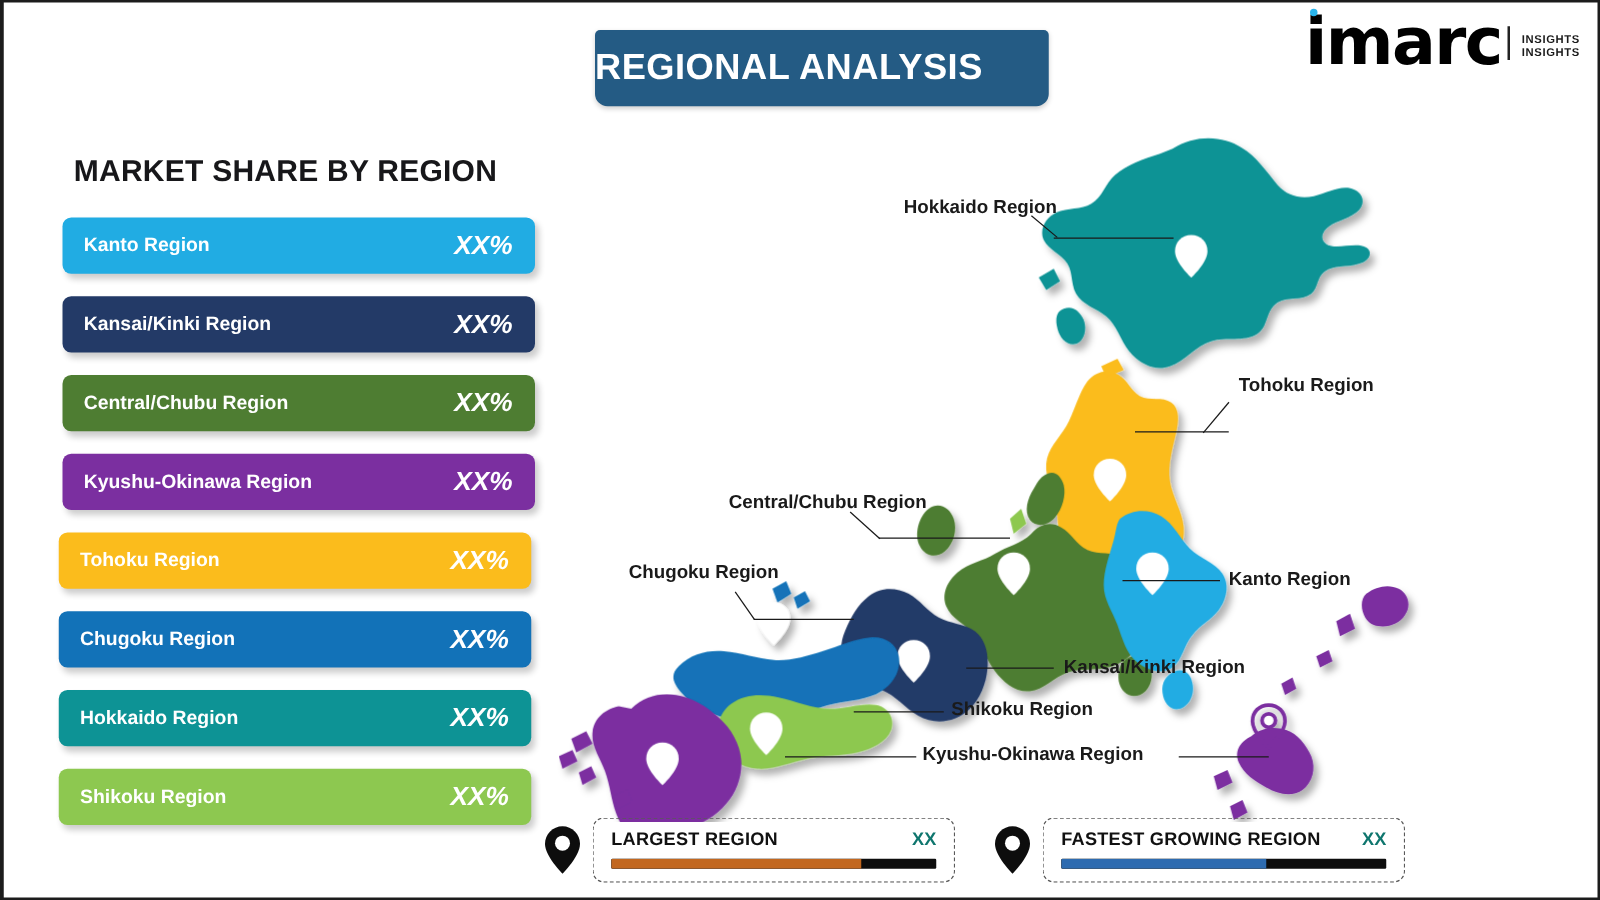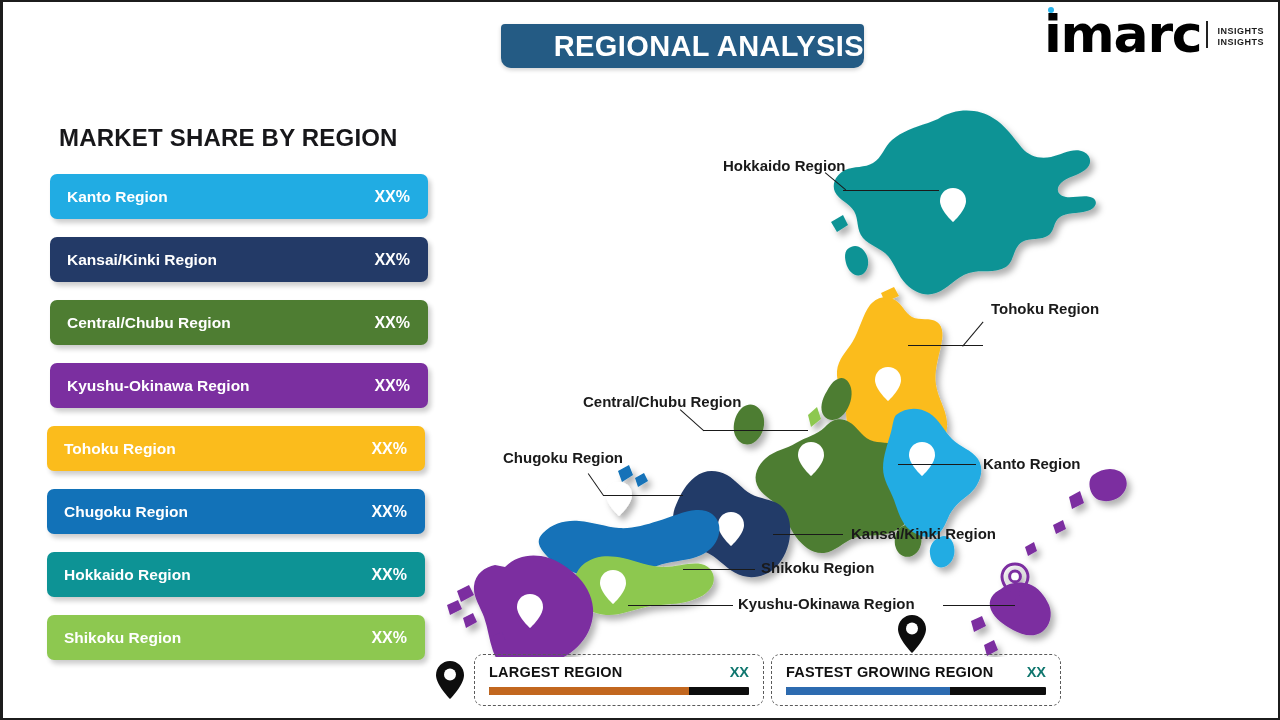--- a/index.html
+++ b/index.html
@@ -16,26 +16,25 @@
     border-left: 3px solid #1c1c1c;
     border-top: 2px solid #1c1c1c;
     border-right: 2px solid #1c1c1c;
     border-bottom: 2px solid #1c1c1c;
   }
 
   
   #title-banner {
     position: absolute;
     left: 473px; top: 22px;
-    width: 363px; height: 44px;
+    width: 363px; height: 61px;
     background: #245b84;
     border-radius: 4px 4px 10px 10px;
-    display: flex; align-items: center; justify-content: flex-end;
+    display: flex; align-items: center; justify-content: flex-start;
     box-shadow: 0 2px 4px rgba(0,0,0,.18);
-    margin-left: 25px;
   }
   #title-banner span {
     color: #ffffff;
     font-size: 29px;
     font-weight: bold;
     letter-spacing: .4px;
   }
 
   
   #logo {
@@ -80,21 +79,21 @@
     border-radius: 7px;
     display: flex; align-items: center;
     box-shadow: 3px 4px 5px rgba(0,0,0,.20);
   }
   .legend-bar .lg-label {
     color: #ffffff; font-size: 15.5px; font-weight: bold;
     white-space: nowrap;
   }
   .legend-bar .lg-value {
     position: absolute; right: 18px;
-    color: #ffffff; font-size: 16px; font-weight: bold;
+    color: #ffffff; font-size: 21px; font-weight: bold; font-style: italic;
   }
 
   
   #map-wrap { position: absolute; left: 430px; top: 95px; width: 720px; height: 560px; }
   #map-svg { width: 100%; height: 100%; }
   .mlabel {
     position: absolute;
     font-size: 15px; font-weight: bold; color: #1a1a1a;
     white-space: nowrap;
   }
@@ -308,21 +307,21 @@
       <div class="foot-row">
         <span class="foot-name">LARGEST REGION</span>
         <span class="foot-val">XX</span>
       </div>
       <div class="foot-track">
         <div class="foot-fill" id="fill-largest" style="width: 77%; background: rgb(194, 103, 31);"></div>
       </div>
     </div>
   </div>
 
-  <div class="foot" style="left:768px;flex-direction:column;">
+  <div class="foot" style="left:792px;">
     <svg class="foot-pin" viewBox="0 0 30 40">
       <path d="M15,1 C22.7,1 29,7.3 29,15 C29,25 15,39 15,39 C15,39 1,25 1,15 C1,7.3 7.3,1 15,1 Z" fill="#0d0d0d"></path>
       <circle cx="15" cy="14.5" r="6" fill="#ffffff"></circle>
     </svg>
     <div class="foot-box">
       <div class="foot-row">
         <span class="foot-name">FASTEST GROWING REGION</span>
         <span class="foot-val">XX</span>
       </div>
       <div class="foot-track">

